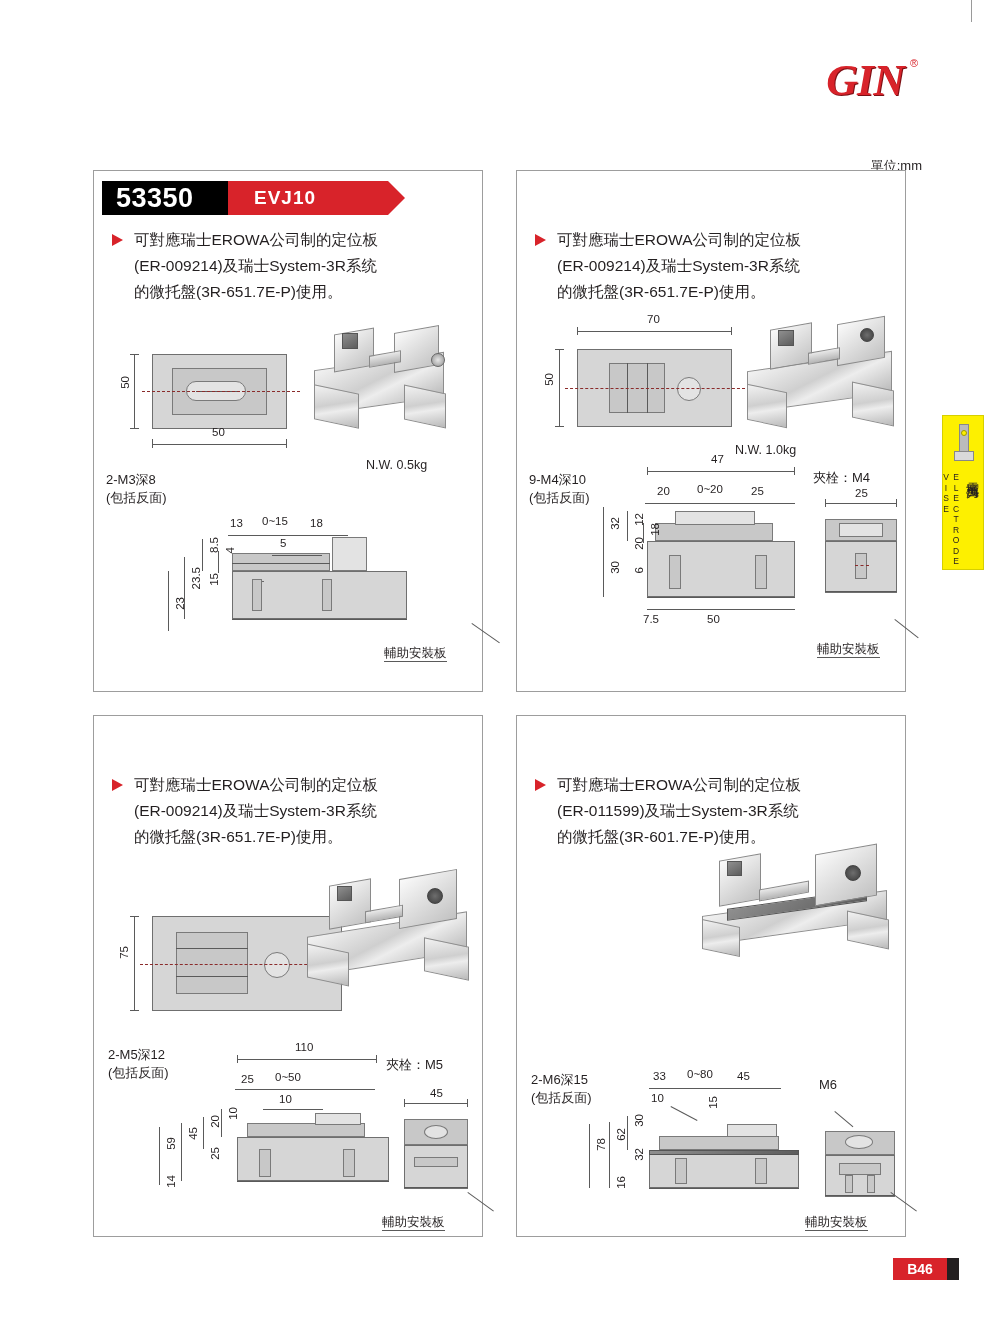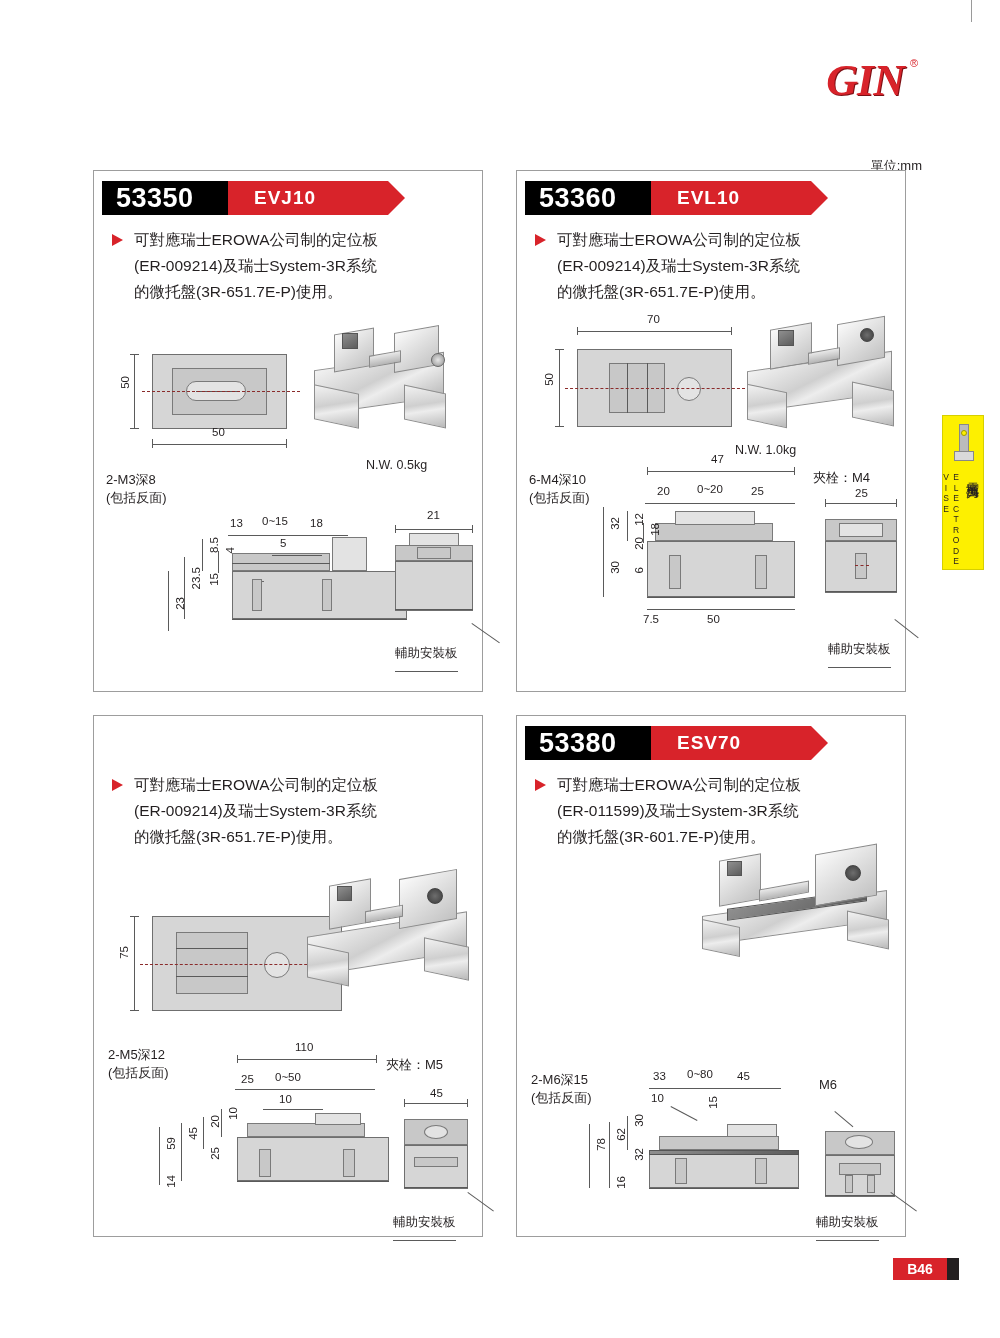--- a/index.html
+++ b/index.html
@@ -143,21 +143,21 @@
 
   
   .photo { position:absolute; }
   .ph-base { position:absolute; background:linear-gradient(160deg,#f2f2f2 0%,#cfcfcf 45%,#ededed 60%,#b9b9b9 100%); border:1px solid #8d8d8d; }
   .ph-jaw  { position:absolute; background:linear-gradient(150deg,#fafafa,#c2c2c2); border:1px solid #8a8a8a; }
   .ph-dark { position:absolute; background:linear-gradient(150deg,#8f8f8f,#5d5d5d); border:1px solid #555; }
   .ph-hole { position:absolute; border-radius:50%; background:radial-gradient(#6e6e6e,#3b3b3b); border:1px solid #444; }
   .ph-screw { position:absolute; border-radius:50%; background:radial-gradient(#e6e6e6,#909090); border:1px solid #666; }
   .ph-rail { position:absolute; background:linear-gradient(180deg,#e9e9e9,#b5b5b5); border:1px solid #8a8a8a; }
   .capbox { position:absolute; font-size:12.5px; color:#231f20; white-space:nowrap; }
-  .capbox .u { border-bottom:1px solid #5a5a5a; padding-bottom:11px;margin-left:11px; }
+  .capbox .u { border-bottom:1px solid #5a5a5a; padding-bottom:1px; }
 </style>
 </head>
 <body>
 
 <div class="crop-mark"></div>
 
 <div class="logo">
   <span class="logo-text">GIN</span>
   <span class="logo-reg">®</span>
 </div>
@@ -237,46 +237,29 @@
     <div class="dimv" style="left:10px; top:46px;">4</div>
     <div class="dimv" style="left:-24px; top:66px;">23.5</div>
     <div class="dimv" style="left:-6px; top:72px;">15</div>
     <div class="dimv" style="left:-40px; top:96px;">23</div>
     <div class="ln lnv" style="left:-12px; top:38px; height:32px;"></div>
     <div class="ln lnv" style="left:4px; top:50px; height:22px;"></div>
     <div class="ln lnv" style="left:-30px; top:56px; height:62px;"></div>
     <div class="ln lnv" style="left:-46px; top:70px; height:60px;"></div>
   </div>
 
-  <div class="dw" style="left:285px; top:330px; width:110px; height:170px;">
-    <div class="part" style="left:16px; top:60px; width:78px; height:50px;"></div>
-    <div class="part2" style="left:16px; top:44px; width:78px; height:16px;"></div>
-    <div class="partL" style="left:30px; top:32px; width:50px; height:13px;"></div>
-    <div class="part2" style="left:38px; top:46px; width:34px; height:12px;"></div>
-    <div class="ln lnh" style="left:16px; top:108px; width:78px;"></div>
-    <div class="ln lnh" style="left:16px; top:28px; width:78px;"></div>
-    <div class="ln lnv" style="left:16px; top:24px; height:8px;"></div>
-    <div class="ln lnv" style="left:93px; top:24px; height:8px;"></div>
-    <div class="dim" style="left:48px; top:8px;">21</div>
-  </div>
 
   <div class="capbox" style="left:290px; top:474px;">
     <span class="u">輔助安裝板</span>
   </div>
   <div class="ln" style="left:378px; top:452px; width:34px; height:1px; transform:rotate(35deg); transform-origin:0 0;"></div>
 </div>
 
 <div class="panel p2">
 
-  <div class="banner">
-    <div class="black"></div>
-    <div class="red"></div>
-    <div class="code">53360</div>
-    <div class="model">EVL10</div>
-  </div>
 
   <div class="desc">
     <span class="bullet"></span>
     <div class="lines">
       <div>可對應瑞士EROWA公司制的定位板</div>
       <div>(ER-009214)及瑞士System-3R系统</div>
       <div>的微托盤(3R-651.7E-P)使用。</div>
     </div>
   </div>
 
@@ -303,21 +286,21 @@
     <div class="ph-base" style="left:110px; top:80px; width:42px; height:36px; transform:skewY(12deg);"></div>
     <div class="ph-jaw" style="left:28px; top:20px; width:42px; height:40px; transform:skewY(-10deg);"></div>
     <div class="ph-dark" style="left:36px; top:24px; width:16px; height:16px;"></div>
     <div class="ph-jaw" style="left:95px; top:14px; width:48px; height:42px; transform:skewY(-10deg);"></div>
     <div class="ph-hole" style="left:118px; top:22px; width:14px; height:14px;"></div>
     <div class="ph-rail" style="left:66px; top:44px; width:32px; height:12px; transform:skewY(-10deg);"></div>
   </div>
   <div class="nw" style="left:218px; top:272px;">N.W. 1.0kg</div>
 
   <div class="note" style="left:12px; top:300px;">
-    <div>6-M4深10</div>
+    <div>9-M4深10</div>
     <div>(包括反面)</div>
   </div>
 
   <div class="dw" style="left:118px; top:290px; width:200px; height:210px;">
     <div class="ln lnh" style="left:12px; top:10px; width:148px;"></div>
     <div class="ln lnv" style="left:12px; top:6px; height:8px;"></div>
     <div class="ln lnv" style="left:159px; top:6px; height:8px;"></div>
     <div class="dim" style="left:76px; top:-8px;">47</div>
     <div class="dim" style="left:22px; top:24px;">20</div>
     <div class="dim" style="left:62px; top:22px;">0~20</div>
@@ -444,26 +427,20 @@
     <div class="ln lnh" style="left:20px; top:106px; width:64px;"></div>
   </div>
   <div class="capbox" style="left:288px; top:498px;">
     <span class="u">輔助安裝板</span>
   </div>
   <div class="ln" style="left:374px; top:476px; width:32px; height:1px; transform:rotate(36deg); transform-origin:0 0;"></div>
 </div>
 
 <div class="panel p4">
 
-  <div class="banner">
-    <div class="black"></div>
-    <div class="red"></div>
-    <div class="code">53380</div>
-    <div class="model">ESV70</div>
-  </div>
 
   <div class="desc">
     <span class="bullet"></span>
     <div class="lines">
       <div>可對應瑞士EROWA公司制的定位板</div>
       <div>(ER-011599)及瑞士System-3R系统</div>
       <div>的微托盤(3R-601.7E-P)使用。</div>
     </div>
   </div>
 

